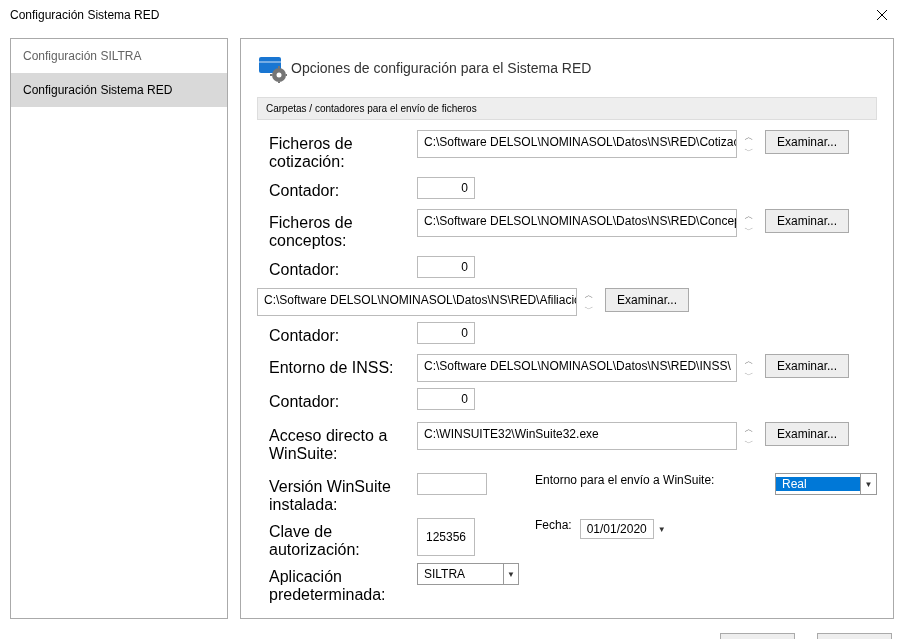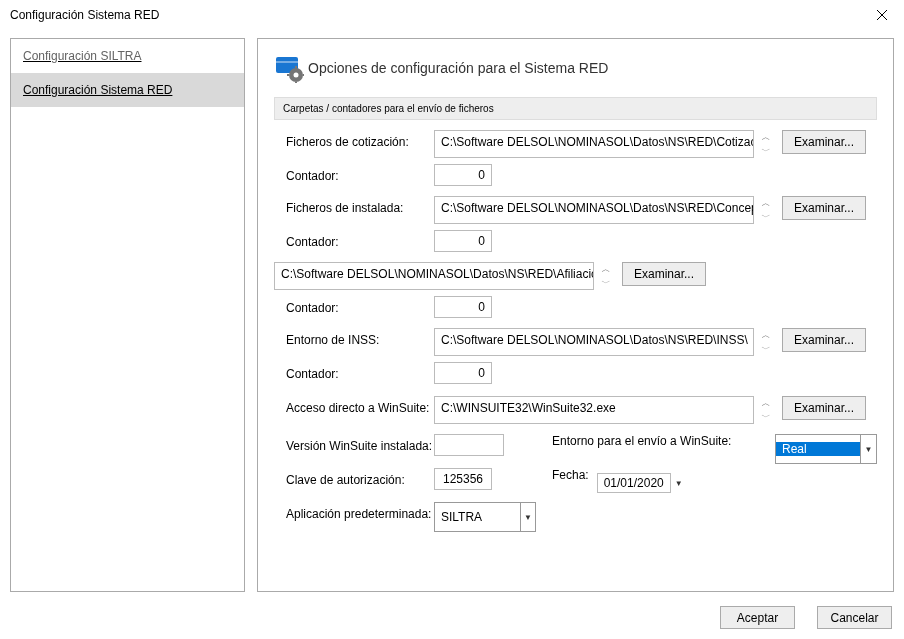--- a/index.html
+++ b/index.html
@@ -31,24 +31,23 @@
   cursor: pointer;
 }
 .close-btn svg { width: 10px; height: 10px; }
 .content {
   flex: 1;
   display: flex;
   padding: 8px 10px 4px 10px;
   gap: 12px;
 }
 .sidebar {
-  width: 235px;
+  width: 218px;
   border: 1px solid #aaa;
   background: #fff;
-  text-decoration: underline;
 }
 .side-item {
   padding: 10px 12px;
   font-size: 12px;
   color: #636363;
   cursor: pointer;
 }
 .side-item.selected {
   background: #d9d9d9;
   color: #000;
@@ -78,21 +77,21 @@
   display: flex;
   align-items: flex-start;
   margin-bottom: 6px;
   min-height: 28px;
 }
 .row.tight { margin-bottom: 4px; }
 .label {
   width: 160px;
   padding-top: 5px;
   padding-left: 12px;
-  font-size: 12px;
+  font-size: 16px;
 }
 .path-box {
   width: 320px;
   height: 28px;
   border: 1px solid #bbb;
   padding: 4px 6px;
   font-size: 12px;
   white-space: nowrap;
   overflow: hidden;
   text-overflow: clip;
@@ -140,27 +139,27 @@
   height: 22px;
   border: 1px solid #bbb;
   padding: 2px 6px;
   font-size: 12px;
   font-family: inherit;
 }
 .auth-input {
   width: 58px;
   height: 22px;
   border: 1px solid #bbb;
-  padding: 2px 6px;
+  padding: 18px 6px;
   font-size: 12px;
   font-family: inherit;
   text-align: center;
 }
 .combo {
-  height: 30px;
+  height: 22px;
   border: 1px solid #999;
   display: flex;
   align-items: center;
   background: #fff;
   cursor: pointer;
 }
 .combo .combo-val { flex: 1; padding: 0 6px; font-size: 12px; }
 .combo .combo-arrow {
   width: 16px;
   height: 100%;
@@ -245,21 +244,21 @@
         <div class="spin-btn">﹀</div>
       </div>
       <button class="browse-btn">Examinar...</button>
     </div>
     <div class="row tight">
       <div class="label">Contador:</div>
       <input class="counter-input" value="0" style="">
     </div>
 
     <div class="row">
-      <div class="label">Ficheros de instalada:</div>
+      <div class="label">Ficheros de conceptos:</div>
       <div class="path-box">C:\Software DELSOL\NOMINASOL\Datos\NS\RED\Conceptos\</div>
       <div class="spinner">
         <div class="spin-btn">︿</div>
         <div class="spin-btn">﹀</div>
       </div>
       <button class="browse-btn">Examinar...</button>
     </div>
     <div class="row tight">
       <div class="label">Contador:</div>
       <input class="counter-input" value="0" style="">

